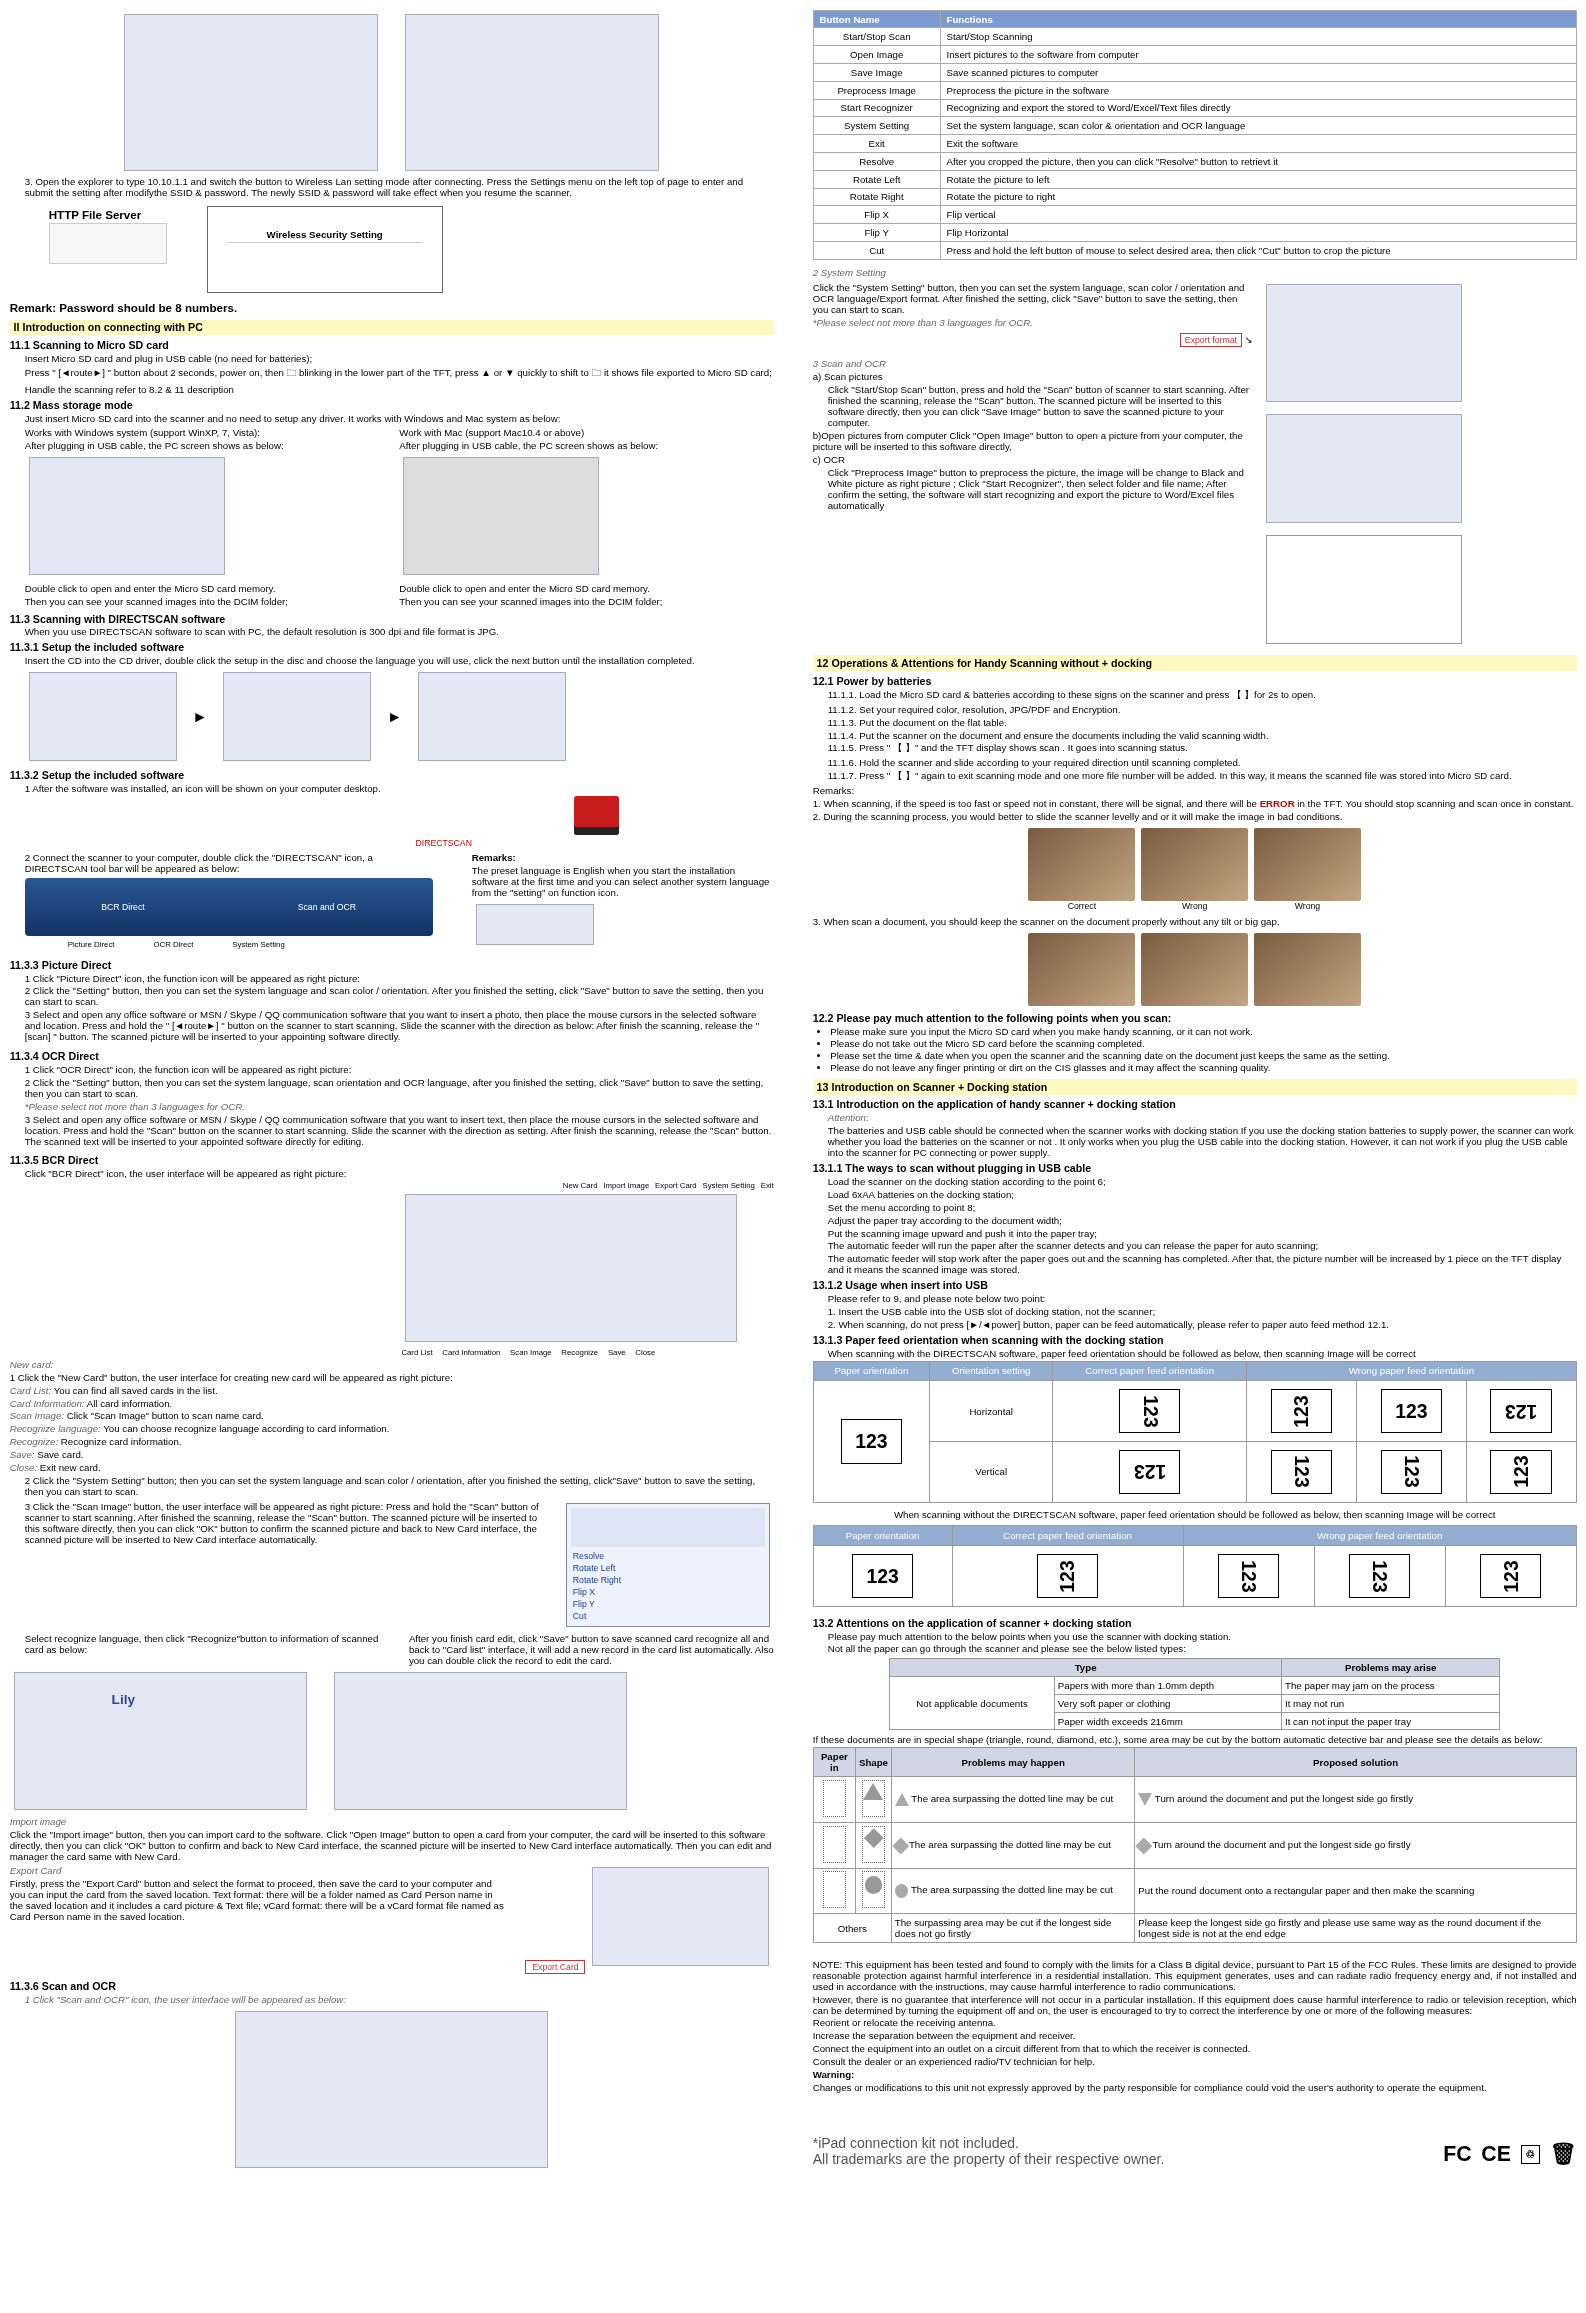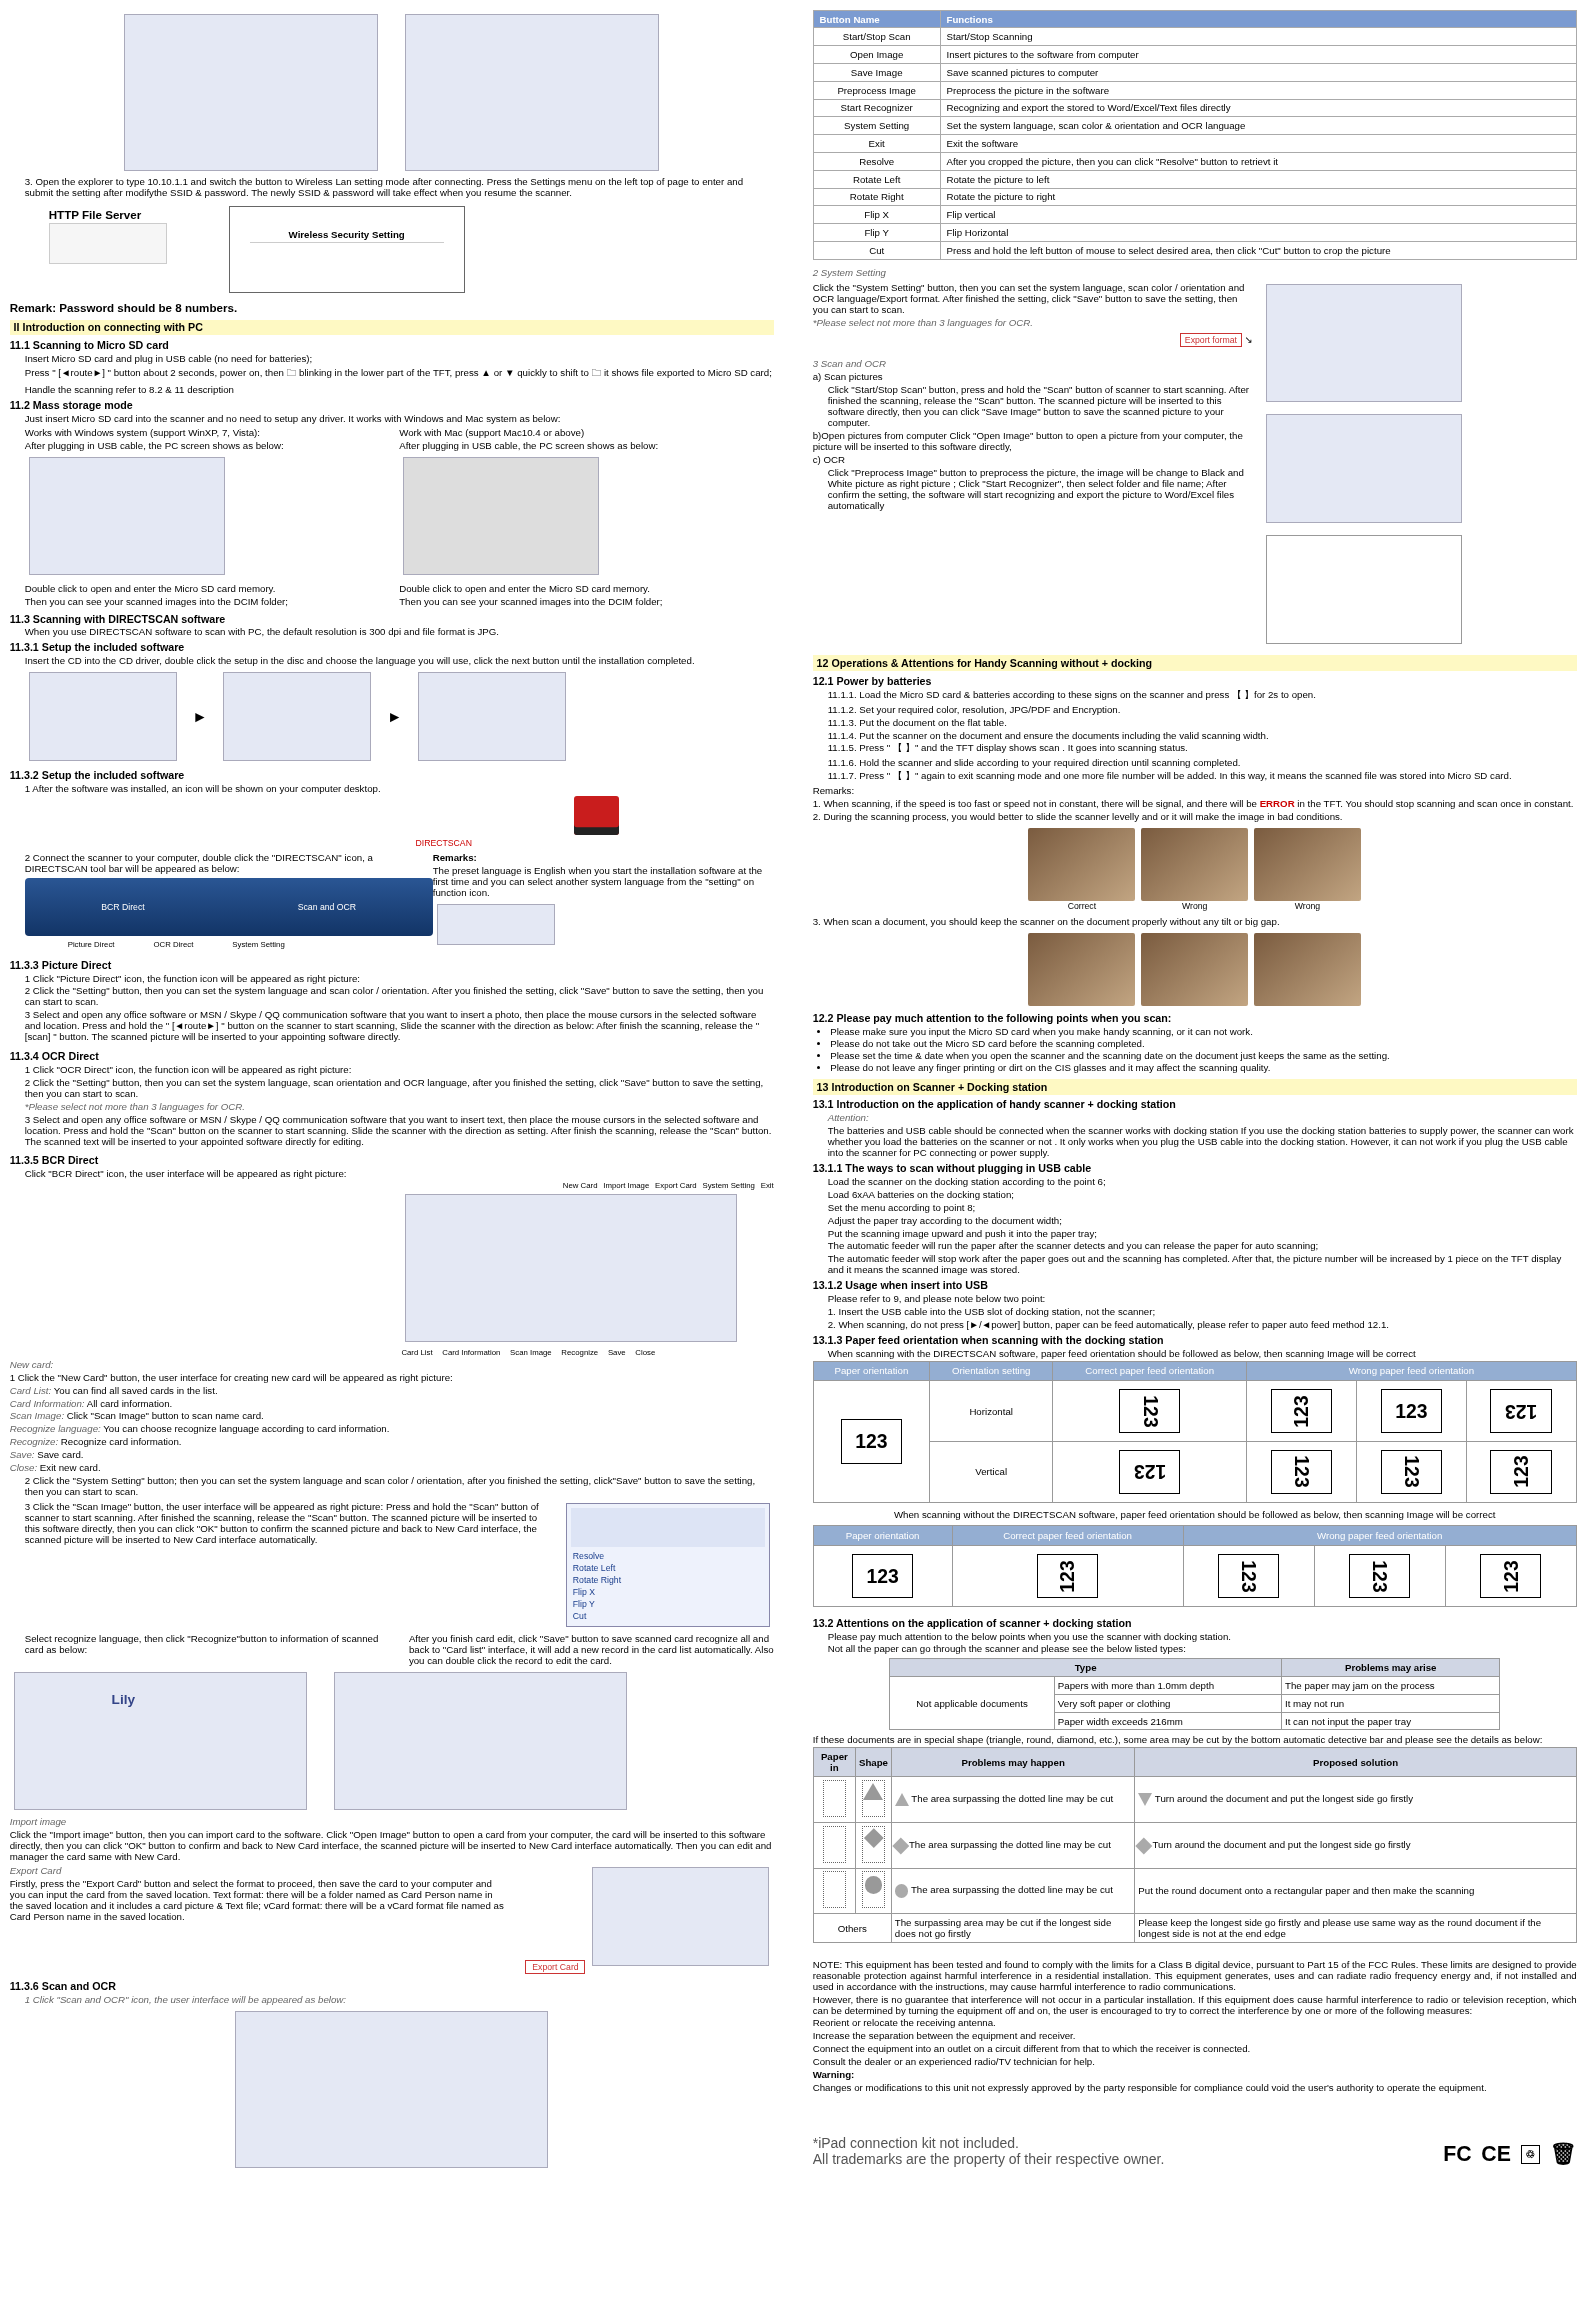--- a/index.html
+++ b/index.html
@@ -57,21 +57,21 @@
 <div class="two-col">
 
 <div class="col">
 
   <div style="display:flex;gap:19.4px;justify-content:center">
     <div class="screenshot ph-lg"></div>
     <div class="screenshot ph-lg"></div>
   </div>
   <p class="indent">3. Open the explorer to type 10.10.1.1 and switch the button to Wireless Lan setting mode after connecting. Press the Settings menu on the left top of page to enter and submit the setting after modifythe SSID &amp; password. The newly SSID &amp; password will take effect when you resume the scanner.</p>
 
-  <div style="display:flex;gap:62px;margin:7.8px 0 7.8px 39px;align-items:flex-start">
+  <div style="display:flex;gap:40px;margin:7.8px 0 7.8px 39px;align-items:flex-start">
     <div>
       <p style="font-weight:bold;font-size:11.6px">HTTP File Server</p>
       <div style="width:116px;height:39px;border:1px solid #ccc;background:#f6f6f6"></div>
     </div>
     <div style="border:1.9px solid #666;padding:20px;width:194px">
       <p style="text-align:center;font-weight:bold">Wireless Security Setting</p>
       <div style="height:29px;border-top:1px solid #ccc"></div>
     </div>
   </div>
 
@@ -115,21 +115,21 @@
     <div class="screenshot ph-sm"></div>
   </div>
 
   <p class="h-bold">11.3.2 Setup the included software</p>
   <p class="indent">1 After the software was installed, an icon will be shown on your computer desktop.</p>
   <div style="text-align:right;margin-right:155px">
     <span class="icon-sq"></span>
     <p style="color:#c00;font-size:8.7px;text-align:center;width:58px;margin-left:auto;margin-right:146px">DIRECTSCAN</p>
   </div>
 
-  <div style="display:flex;">
+  <div style="display:flex;gap:39px">
     <div style="flex:1">
       <p class="indent">2 Connect the scanner to your computer, double click the "DIRECTSCAN" icon, a DIRECTSCAN tool bar will be  appeared as below:</p>
       <div class="strip indent">
         <span>BCR Direct</span>
         <span>Scan and OCR</span>
       </div>
       <div style="display:flex;gap:39px;font-size:7.8px;margin-left:58px">
         <span>Picture Direct</span>
         <span>OCR Direct</span>
         <span>System Setting</span>

